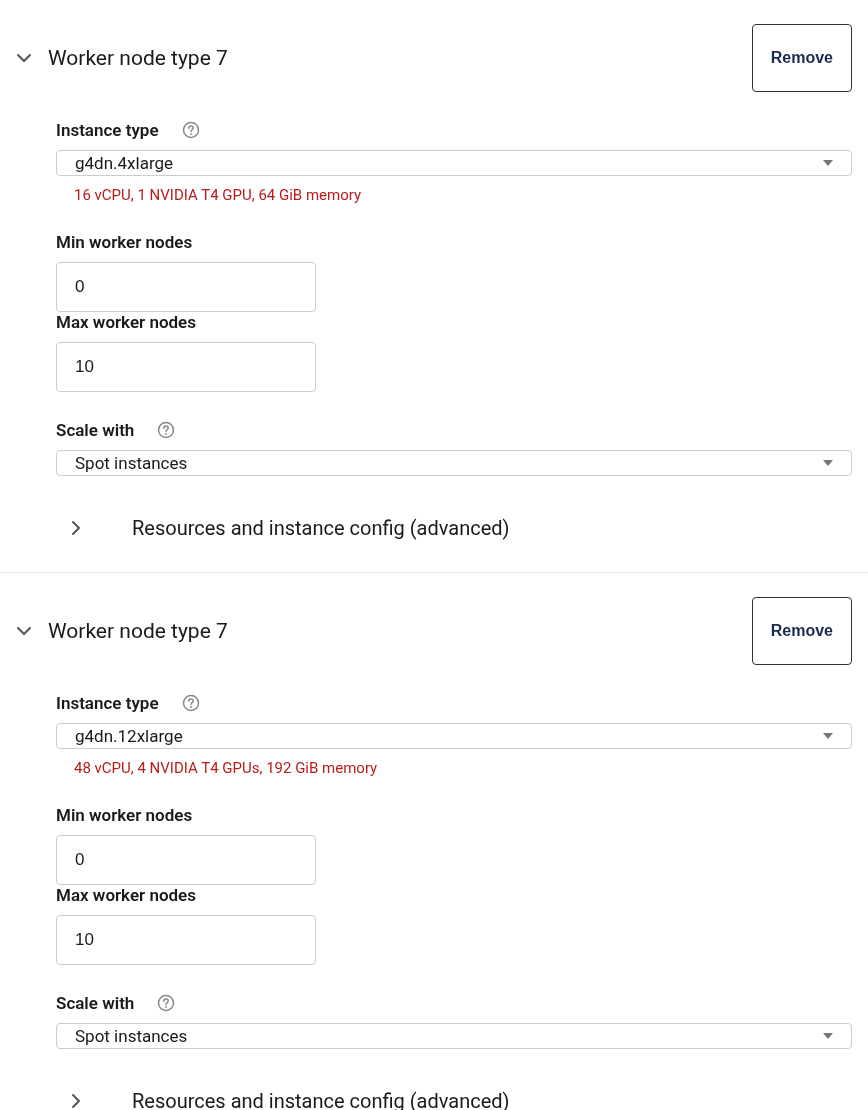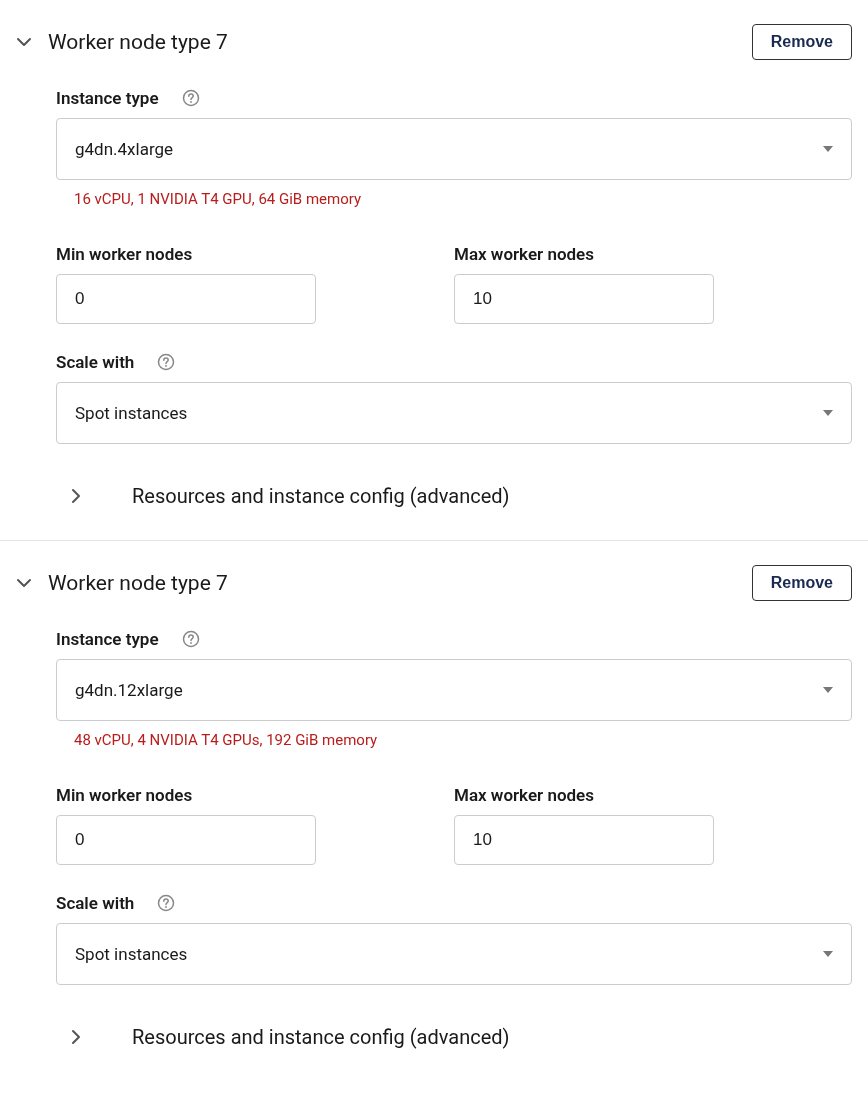--- a/index.html
+++ b/index.html
@@ -39,21 +39,21 @@
     }
     .chevron-down, .chevron-right {
       width: 16px;
       height: 16px;
       flex-shrink: 0;
     }
     .remove-btn {
       background: #fff;
       border: 1px solid #333;
       border-radius: 4px;
-      padding: 8px 18px;
+      padding: 24px 18px;
       font-size: 16px;
       font-weight: 600;
       color: #1a2a50;
       cursor: pointer;
     }
     .body {
       padding-left: 40px;
     }
     .field-label {
       display: flex;
@@ -69,21 +69,21 @@
       height: 18px;
       display: inline-flex;
     }
     .select {
       display: flex;
       align-items: center;
       justify-content: space-between;
       width: 100%;
       border: 1px solid #ccc;
       border-radius: 4px;
-      padding: 20px 18px;
+      padding: 2px 18px;
       font-size: 17px;
       color: #1a1a1a;
       background: #fff;
       cursor: pointer;
     }
     .caret {
       width: 0;
       height: 0;
       border-left: 5px solid transparent;
       border-right: 5px solid transparent;
@@ -91,21 +91,22 @@
     }
     .hint {
       font-size: 15px;
       color: #b91c1c;
       margin-top: 10px;
       padding-left: 18px;
     }
     .row {
       display: flex;
       gap: 0;
-      margin-top: 36px;
+      margin-top: 28px;
+      flex-direction: column;
     }
     .col {
       flex: 1;
     }
     .input {
       width: 260px;
       border: 1px solid #ccc;
       border-radius: 4px;
       padding: 14px 18px;
       font-size: 17px;

